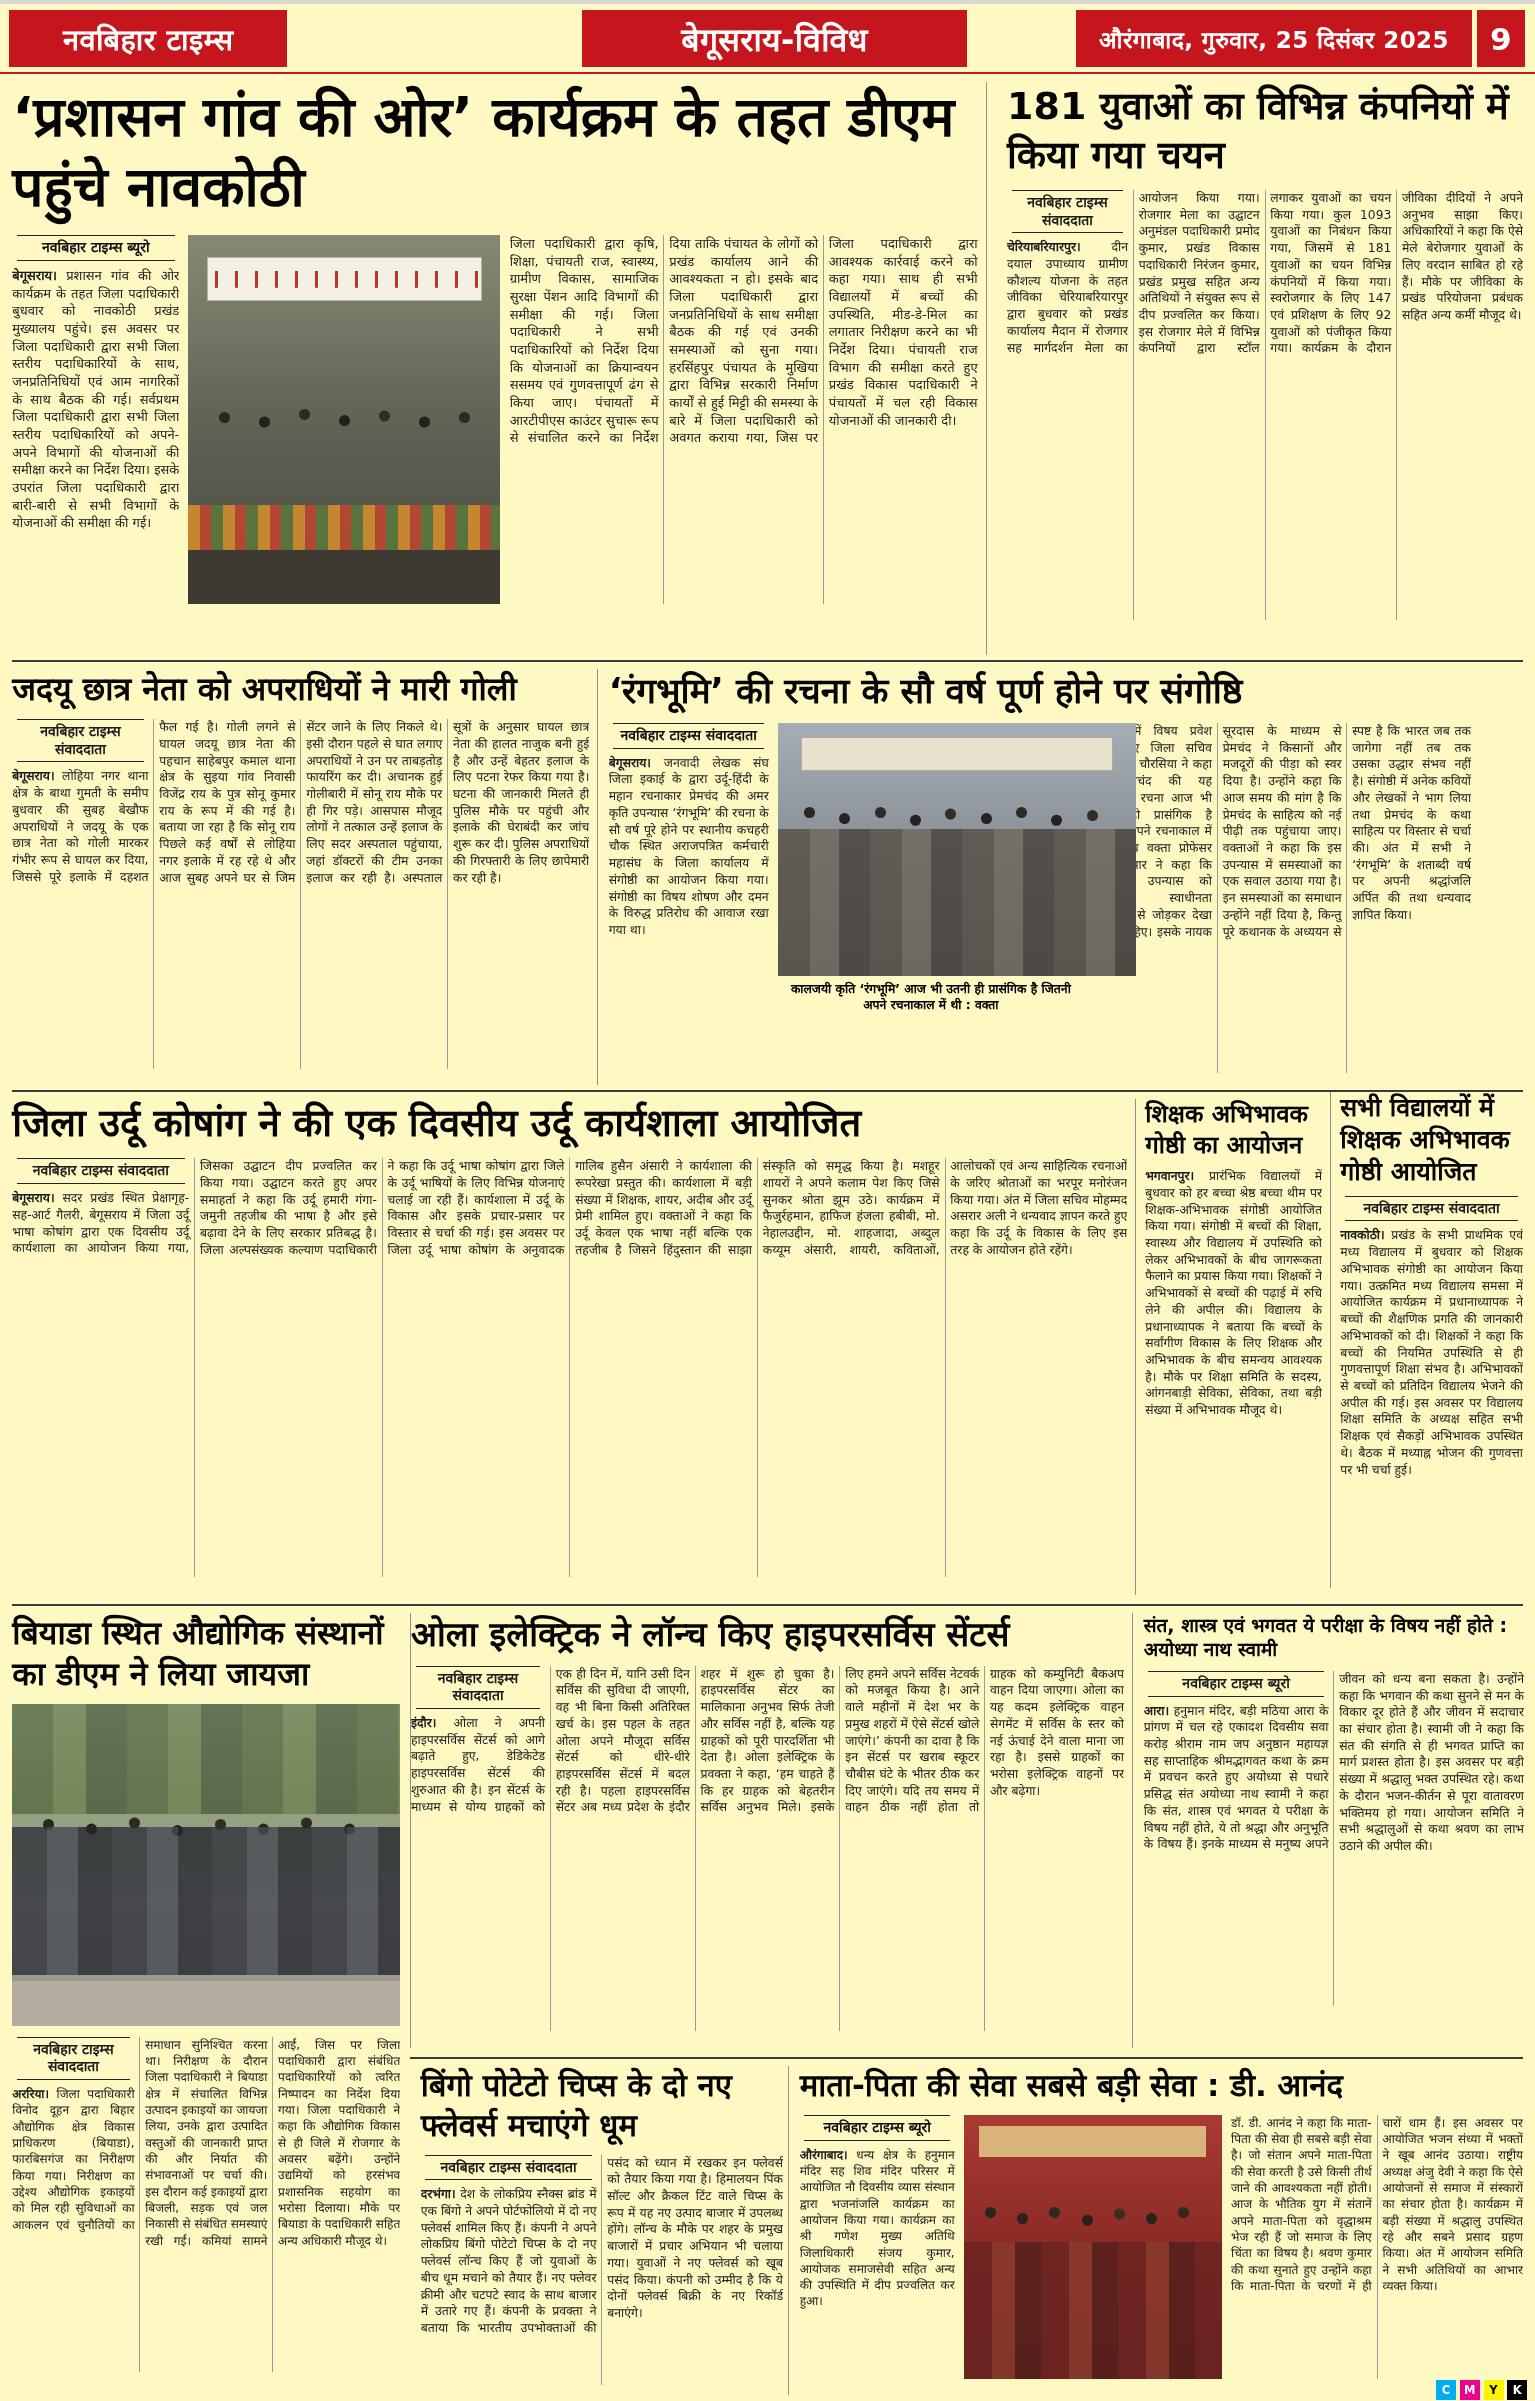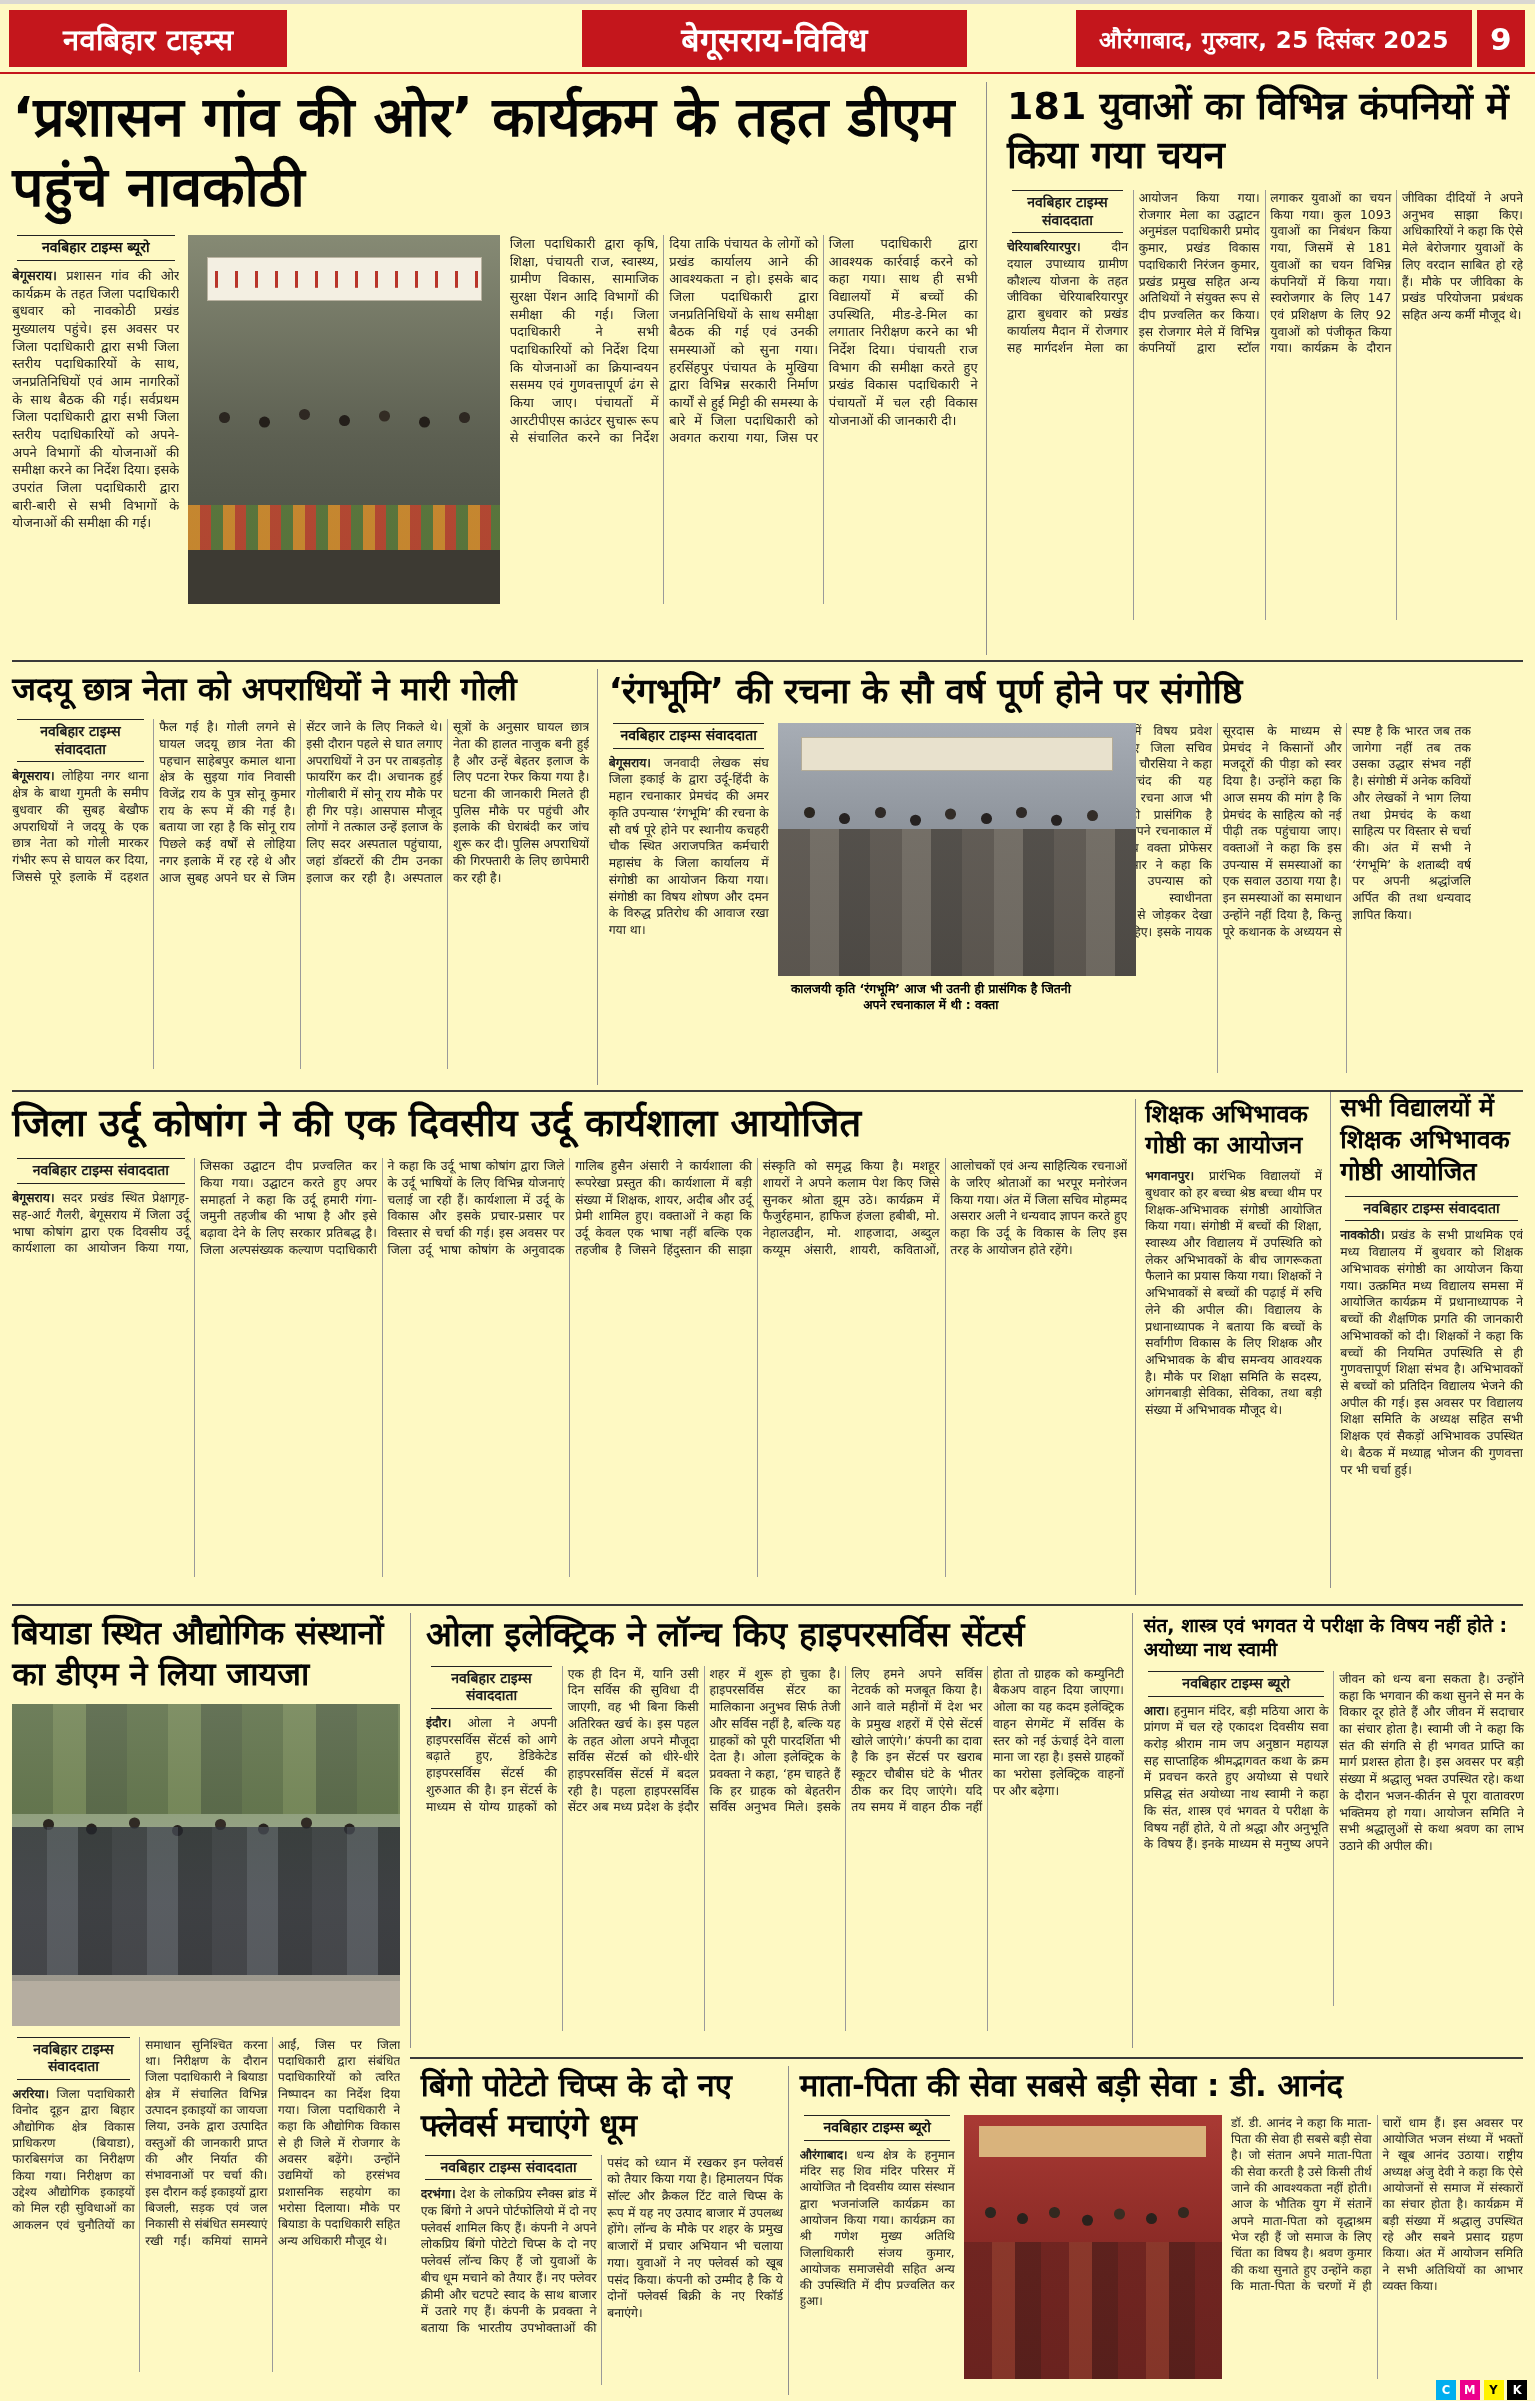--- a/index.html
+++ b/index.html
@@ -140,21 +140,21 @@
       <div class="ph-strip" style="top:123px;height:46%;background:repeating-linear-gradient(90deg,#2e3138 0 35px,#454a52 35px 66px,#23262c 66px 100px);opacity:.8"></div>
       <div class="ph-strip" style="bottom:0;height:14%;background:#b5ada0"></div>
     </div>
     <div class="body cols" style="column-count:3;height:335px;margin-top:10.7px;font-size:12px">
       <span class="byline">नवबिहार टाइम्स संवाददाता</span>
       <span class="dl">अररिया।</span>
       <span>जिला पदाधिकारी विनोद दूहन द्वारा बिहार औद्योगिक क्षेत्र विकास प्राधिकरण (बियाडा), फारबिसगंज का निरीक्षण किया गया। निरीक्षण का उद्देश्य औद्योगिक इकाइयों को मिल रही सुविधाओं का आकलन एवं चुनौतियों का समाधान सुनिश्चित करना था। निरीक्षण के दौरान जिला पदाधिकारी ने बियाडा क्षेत्र में संचालित विभिन्न उत्पादन इकाइयों का जायजा लिया, उनके द्वारा उत्पादित वस्तुओं की जानकारी प्राप्त की और निर्यात की संभावनाओं पर चर्चा की। इस दौरान कई इकाइयों द्वारा बिजली, सड़क एवं जल निकासी से संबंधित समस्याएं रखी गईं। कमियां सामने आईं, जिस पर जिला पदाधिकारी द्वारा संबंधित पदाधिकारियों को त्वरित निष्पादन का निर्देश दिया गया। जिला पदाधिकारी ने कहा कि औद्योगिक विकास से ही जिले में रोजगार के अवसर बढ़ेंगे। उन्होंने उद्यमियों को हरसंभव प्रशासनिक सहयोग का भरोसा दिलाया। मौके पर बियाडा के पदाधिकारी सहित अन्य अधिकारी मौजूद थे।</span>
     </div>
   </article>
 
-  <article class="abs vline" style="left:410px;top:1609px;width:714px;height:435px;padding-left:15px">
+  <article class="abs vline" style="left:410px;top:1609px;width:714px;height:435px;padding-left:0">
     <h1 class="headline" style="font-size:34px">ओला इलेक्ट्रिक ने लॉन्च किए हाइपरसर्विस सेंटर्स</h1>
     <div class="body cols" style="column-count:5;height:365px;margin-top:9.2px;font-size:12.3px">
       <span class="byline">नवबिहार टाइम्स संवाददाता</span>
       <span class="dl">इंदौर।</span>
       <span>ओला ने अपनी हाइपरसर्विस सेंटर्स को आगे बढ़ाते हुए, डेडिकेटेड हाइपरसर्विस सेंटर्स की शुरुआत की है। इन सेंटर्स के माध्यम से योग्य ग्राहकों को एक ही दिन में, यानि उसी दिन सर्विस की सुविधा दी जाएगी, वह भी बिना किसी अतिरिक्त खर्च के। इस पहल के तहत ओला अपने मौजूदा सर्विस सेंटर्स को धीरे-धीरे हाइपरसर्विस सेंटर्स में बदल रही है। पहला हाइपरसर्विस सेंटर अब मध्य प्रदेश के इंदौर शहर में शुरू हो चुका है। हाइपरसर्विस सेंटर का मालिकाना अनुभव सिर्फ तेजी और सर्विस नहीं है, बल्कि यह ग्राहकों को पूरी पारदर्शिता भी देता है। ओला इलेक्ट्रिक के प्रवक्ता ने कहा, ‘हम चाहते हैं कि हर ग्राहक को बेहतरीन सर्विस अनुभव मिले। इसके लिए हमने अपने सर्विस नेटवर्क को मजबूत किया है। आने वाले महीनों में देश भर के प्रमुख शहरों में ऐसे सेंटर्स खोले जाएंगे।’ कंपनी का दावा है कि इन सेंटर्स पर खराब स्कूटर चौबीस घंटे के भीतर ठीक कर दिए जाएंगे। यदि तय समय में वाहन ठीक नहीं होता तो ग्राहक को कम्युनिटी बैकअप वाहन दिया जाएगा। ओला का यह कदम इलेक्ट्रिक वाहन सेगमेंट में सर्विस के स्तर को नई ऊंचाई देने वाला माना जा रहा है। इससे ग्राहकों का भरोसा इलेक्ट्रिक वाहनों पर और बढ़ेगा।</span>
     </div>
   </article>
 
   <article class="abs vline" style="left:1132px;top:1609px;width:392px;height:435px;padding-left:10.7px">
     <h1 class="headline" style="font-size:19px">संत, शास्त्र एवं भगवत ये परीक्षा के विषय नहीं होते : अयोध्या नाथ स्वामी</h1>

